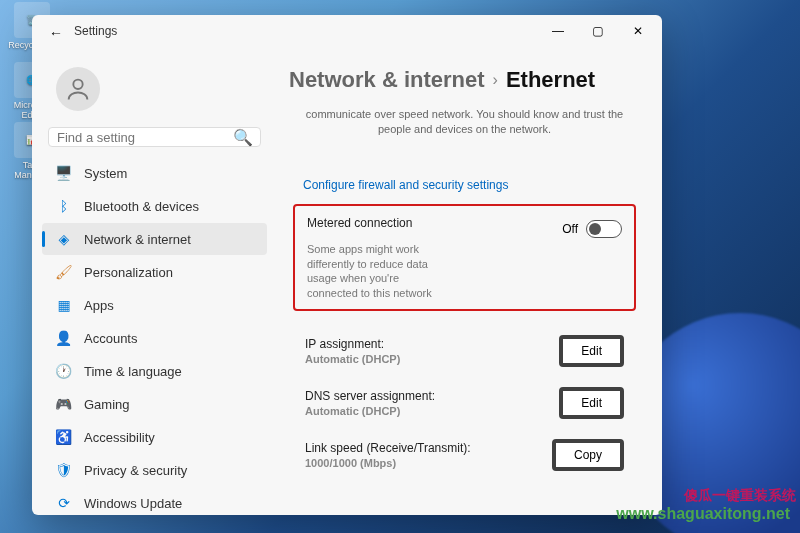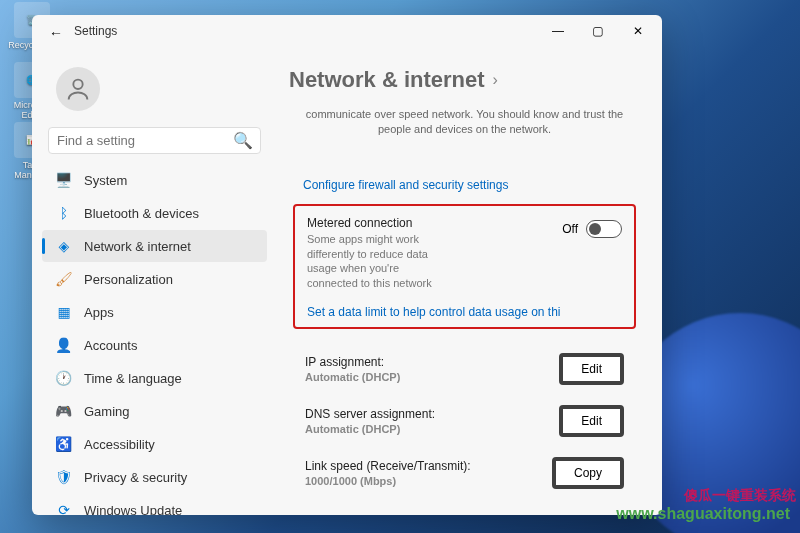--- a/index.html
+++ b/index.html
@@ -12,37 +12,37 @@
 .titlebar .tb-left { display:flex; align-items:center; gap:8px; padding-left:10px; }
 .back-btn { width:20px; height:20px; display:flex; align-items:center; justify-content:center; font-size:14px; cursor:pointer; }
 .tb-title { font-size: 12px; color: #333; }
 .tb-spacer { flex:1; }
 .sys-btns { display:flex; }
 .sys-btn { width:40px; height:32px; display:flex; align-items:center; justify-content:center; cursor:pointer; font-size:12px; }
 .content-area { flex:1; display:flex; overflow:hidden; }
 .sidebar { width: 245px; padding: 8px 10px 10px 10px; overflow-y:auto; }
 .avatar-row { padding: 12px 14px 16px; }
 .avatar { width: 44px; height: 44px; border-radius:50%; background:#e0e0e0; display:flex; align-items:center; justify-content:center; }
-.search-box { height: 27px; background:white; border:1px solid #ddd; border-radius:4px; display:flex; align-items:center; padding:0 8px; margin:0 6px 10px; }
+.search-box { height: 20px; background:white; border:1px solid #ddd; border-radius:4px; display:flex; align-items:center; padding:0 8px; margin:0 6px 10px; }
 .search-box input { border:none; outline:none; flex:1; font-size:13px; background:transparent; }
 .nav-list { list-style:none; }
 .nav-item { display:flex; align-items:center; gap:12px; padding:8px 14px; font-size:13px; color:#333; cursor:pointer; border-radius:4px; margin:1px 0; position:relative; }
 .nav-item.active { background:#e8e8e8; }
 .nav-item.active::before { content:""; position:absolute; left:0; top:8px; bottom:8px; width:3px; background:#0078d4; border-radius:2px; }
 .nav-icon { width:16px; height:16px; display:flex; align-items:center; justify-content:center; font-size:14px; }
 .main-pane { flex:1; padding: 20px 16px 10px 6px; overflow-y:auto; }
 .breadcrumb { display:flex; align-items:center; gap:8px; margin-bottom:14px; padding-left:6px; }
 .bc1 { font-size:22px; font-weight:600; color:#666; }
 .bc-sep { font-size:16px; color:#888; }
 .bc2 { font-size:22px; font-weight:700; color:#111; }
 .notice { font-size:11px; color:#666; text-align:center; padding:0 20px 6px; line-height:1.35; }
 .link { font-size:12px; color:#0067c0; text-align:left; padding:6px 20px 8px; cursor:pointer;margin-top:29px; }
 .metered-box { border:2px solid #d11a1a; border-radius:4px; margin:4px 10px 14px; padding:10px 12px 8px; }
 .metered-row { display:flex; justify-content:space-between; align-items:flex-start; gap:8px; }
-.metered-text .mt-title { font-size:12px; color:#222; margin-bottom:2px; }
+.metered-text .mt-title { font-size:12px; color:#222; margin-bottom:12px; }
 .metered-text .mt-desc { font-size:11px; color:#777; line-height:1.35; max-width:140px; }
 .toggle-group { display:flex; align-items:center; gap:8px; padding-top:4px; }
 .toggle-label { font-size:12px; }
 .toggle { width:36px; height:18px; border:1px solid #555; border-radius:9px; position:relative; background:#fff; cursor:pointer; }
 .toggle .knob { position:absolute; left:2px; top:2px; width:12px; height:12px; background:#555; border-radius:50%; }
 .metered-link { font-size:12px; color:#0067c0; margin-top:14px; cursor:pointer; white-space:nowrap; overflow:hidden; }
 .setting-row { display:flex; justify-content:space-between; align-items:center; padding:10px 22px; }
 .setting-left .s-title { font-size:12px; color:#222; }
 .setting-left .s-value { font-size:11px; color:#888; margin-top:2px;font-weight:bold; }
 .edit-btn { padding:5px 18px; font-size:12px; background:white; border:4px solid #404040; border-radius:4px; cursor:pointer; }
@@ -141,39 +141,39 @@
             <span class="nav-icon" style="color: rgb(0, 120, 212);">⟳</span>
             <span>Windows Update</span>
           </li>
         </ul>
     </div>
 
     <div class="main-pane">
       <div class="breadcrumb">
         <span class="bc1">Network &amp; internet</span>
         <span class="bc-sep">›</span>
+        <span class="bc2">Ethernet</span>
       </div>
 
       <div class="notice">communicate over speed network. You should know and trust the people and devices on the network.</div>
       <div class="link">Configure firewall and security settings</div>
 
       <div class="metered-box">
         <div class="metered-row">
           <div class="metered-text">
             <div class="mt-title">Metered connection</div>
             <div class="mt-desc">Some apps might work differently to reduce data usage when you're connected to this network</div>
           </div>
           <div class="toggle-group">
             <span class="toggle-label">Off</span>
             <div class="toggle">
                 <div class="knob"></div>
               </div>
           </div>
         </div>
-        <div class="metered-link">Set a data limit to help control data usage on thi</div>
       </div>
 
       <div id="settings-rows">
           <div class="setting-row">
             <div class="setting-left">
               <div class="s-title">IP assignment:</div>
               <div class="s-value">Automatic (DHCP)</div>
             </div>
             <button class="edit-btn">Edit</button>
           </div>

